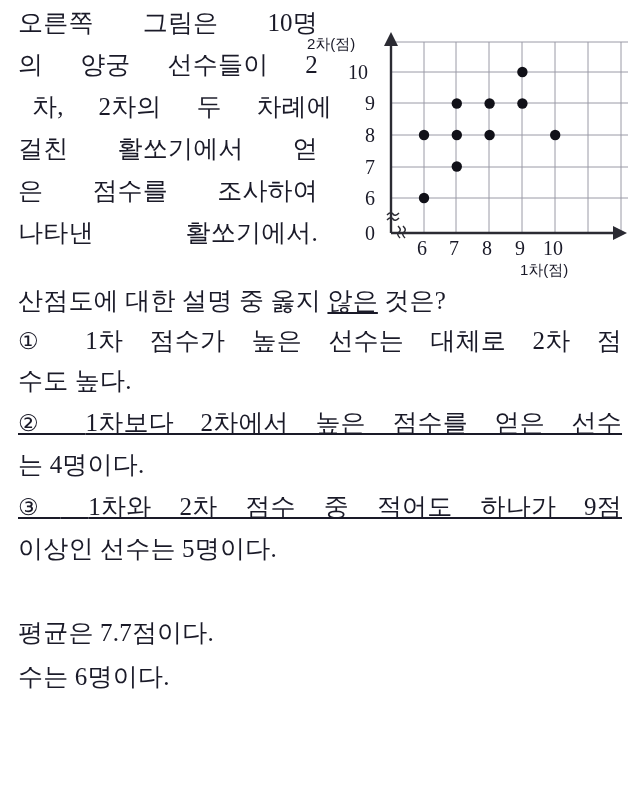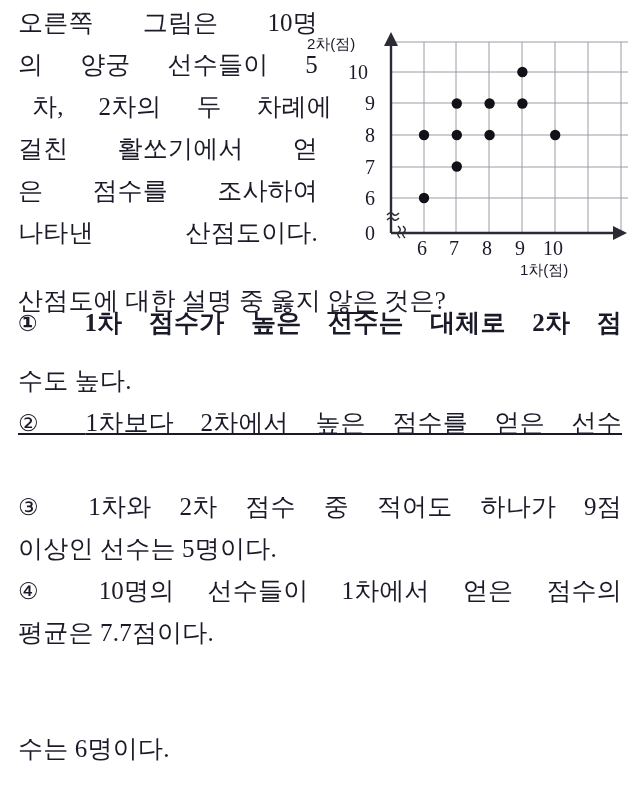--- a/index.html
+++ b/index.html
@@ -95,40 +95,40 @@
   .data-dot {
     fill: #111118;
   }
 </style>
 </head>
 <body>
 
 <div id="question-sheet">
 
   <div class="para intro-line" style="top:2px;">오른쪽 그림은 10명</div>
-  <div class="para intro-line" style="top:44px;">의 양궁 선수들이 5</div>
+  <div class="para intro-line" style="top:44px;">의 양궁 선수들이 2</div>
   <div class="para intro-line" style="top:86px;margin-left:14px;">차, 2차의 두 차례에</div>
   <div class="para intro-line" style="top:170px;">은 점수를 조사하여</div>
   <div class="para intro-line" style="top:128px;">걸친 활쏘기에서 얻</div>
-  <div class="para intro-line" style="top:212px;">나타낸 산점도이다.</div>
+  <div class="para intro-line" style="top:212px;">나타낸 활쏘기에서.</div>
 
   <div class="para tail-line" style="top:280px;"><span>산점도에 대한 설명 중 옳지 </span><span class="underline-not">않은</span><span> 것은?</span></div>
 
-  <div class="para full-line" style="top:302px;font-weight:bold;"><span class="opt-mark">①</span> <span>1차 점수가 높은 선수는 대체로 2차 점</span></div>
+  <div class="para full-line" style="top:320px;"><span class="opt-mark">①</span> <span>1차 점수가 높은 선수는 대체로 2차 점</span></div>
   <div class="para tail-line" style="top:360px;text-align:right;">수도 높다.</div>
 
   <div class="para full-line" style="top:402px;text-decoration:underline;"><span class="opt-mark">②</span> <span>1차보다 2차에서 높은 점수를 얻은 선수</span></div>
-
-  <div class="para full-line" style="top:486px;"><span class="opt-mark">③</span> <span>1차와 2차 점수 중 적어도 하나가 9점</span></div>
+  <div class="para tail-line" style="top:444px;">는 4명이다.</div>
+
+  <div class="para full-line" style="top:486px;text-decoration:underline;"><span class="opt-mark">③</span> <span>1차와 2차 점수 중 적어도 하나가 9점</span></div>
   <div class="para tail-line" style="top:528px;text-align:right;">이상인 선수는 5명이다.</div>
 
-  <div class="para full-line" style="top:570px;"><span class="opt-mark">④</span> <span>10명의 선수들이 1차에서 얻은 점수의</span></div>
   <div class="para tail-line" style="top:612px;">평균은 7.7점이다.</div>
 
-  <div class="para tail-line" style="top:728px;">수는 6명이다.</div>
+  <div class="para tail-line" style="top:656px;">수는 6명이다.</div>
 
 </div>
 
 <div id="scatter-figure">
   <svg width="330" height="262" viewBox="0 0 330 262" xmlns="http://www.w3.org/2000/svg">
 
     <text class="axis-label-text" x="5" y="21">2차(점)</text>
 
     <text class="axis-label-text" x="218" y="247">1차(점)</text>
 

